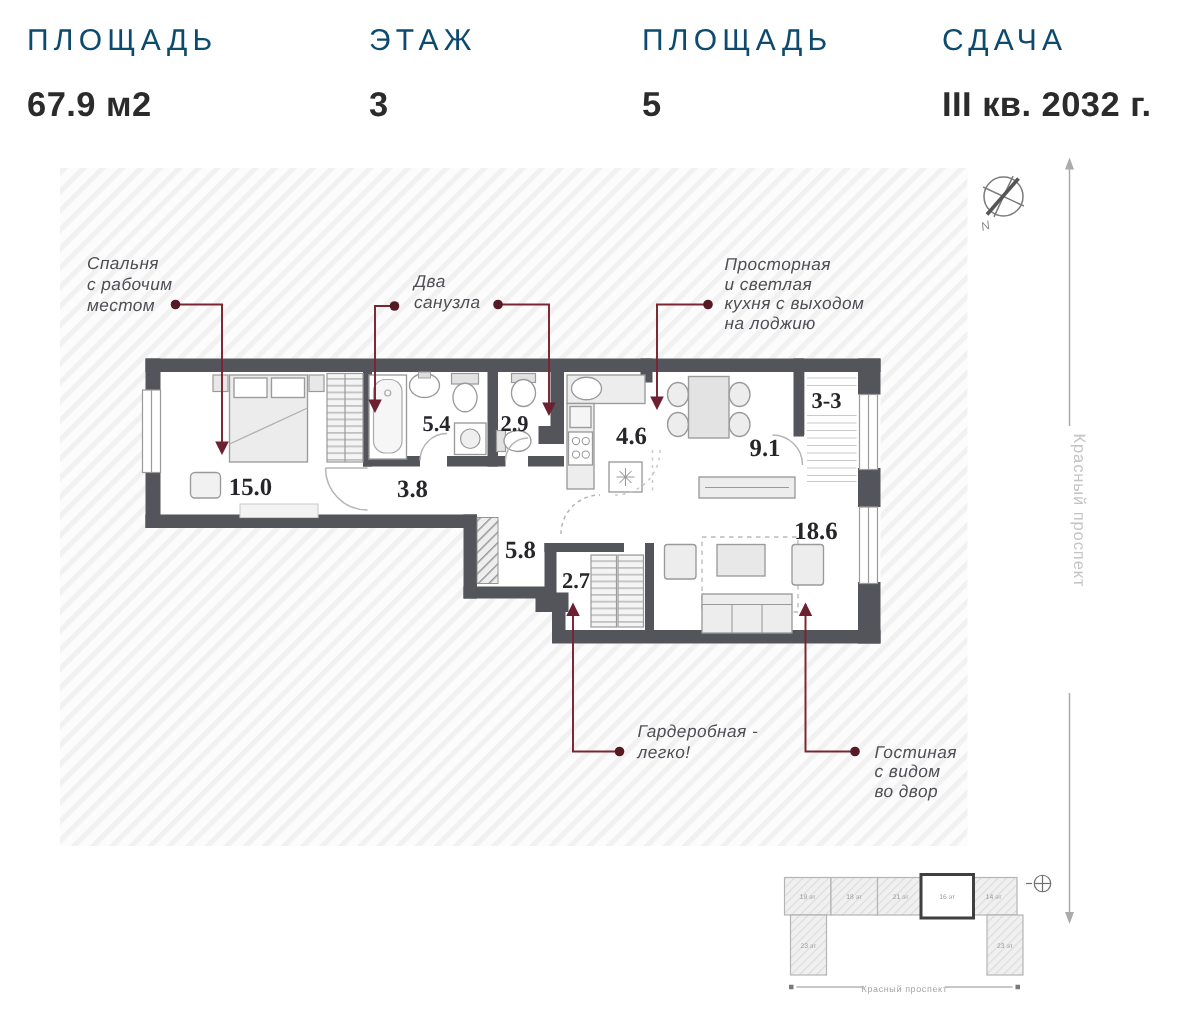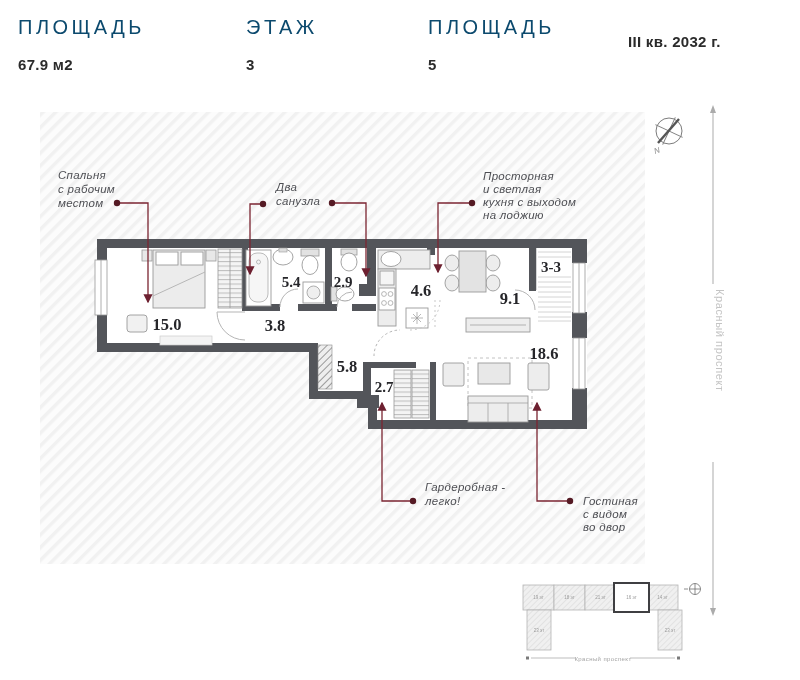--- a/index.html
+++ b/index.html
@@ -1,20 +1,20 @@
 <!DOCTYPE html>
 <html><head>
 <meta charset="utf-8">
 <style>
   html,body{margin:0;padding:0;background:#ffffff;}
   body{width:800px;height:680px;position:relative;font-family:"Liberation Sans",sans-serif;overflow:hidden;}
   .header{position:absolute;left:0;top:0;width:800px;height:100px;background:#fff;}
   .spec{position:absolute;top:16px;}
   .spec-label{font-size:20px;letter-spacing:3.5px;color:#0c4a6e;font-weight:400;}
-  .spec-value{margin-top:17px;font-size:15px;font-weight:700;color:#2b2b2b;letter-spacing:0.3px;}
+  .spec-value{margin-top:17px;font-size:23px;font-weight:700;color:#2b2b2b;letter-spacing:0.3px;}
   .plan-svg{position:absolute;left:0;top:0;}
   .room-label{font-family:"Liberation Serif",serif;font-weight:700;font-size:16.5px;fill:#26262a;}
   .room-label.small{font-size:15px;}
   .callout{font-family:"Liberation Sans",sans-serif;font-style:italic;font-size:11.5px;fill:#4e4f54;letter-spacing:0.3px;}
   .street{font-size:11px;fill:#c4c4c4;letter-spacing:0.6px;}
   .mm-label{font-size:4.5px;fill:#9b9b9b;}
   .mm-street{font-size:6px;fill:#a5a5a5;letter-spacing:0.4px;}
   .compass-n{font-size:8px;font-style:italic;fill:#8a8a8a;}
 </style>
 </head>
@@ -27,20 +27,21 @@
   </div>
   <div class="spec" style="left:246px">
     <div class="spec-label">ЭТАЖ</div>
     <div class="spec-value">3</div>
   </div>
   <div class="spec" style="left:428px">
     <div class="spec-label">ПЛОЩАДЬ</div>
     <div class="spec-value">5</div>
   </div>
   <div class="spec" style="left:628px">
+    <div class="spec-label">СДАЧА</div>
     <div class="spec-value">III кв. 2032 г.</div>
   </div>
 </div>
 
 <svg class="plan-svg" width="800" height="680" viewBox="0 0 800 680">
   <defs>
     <pattern id="bgHatch" width="9" height="9" patternUnits="userSpaceOnUse" patternTransform="rotate(-45)">
       <rect width="9" height="9" fill="#fcfcfc"></rect>
       <rect width="9" height="3.4" fill="#f1f1f1"></rect>
     </pattern>

